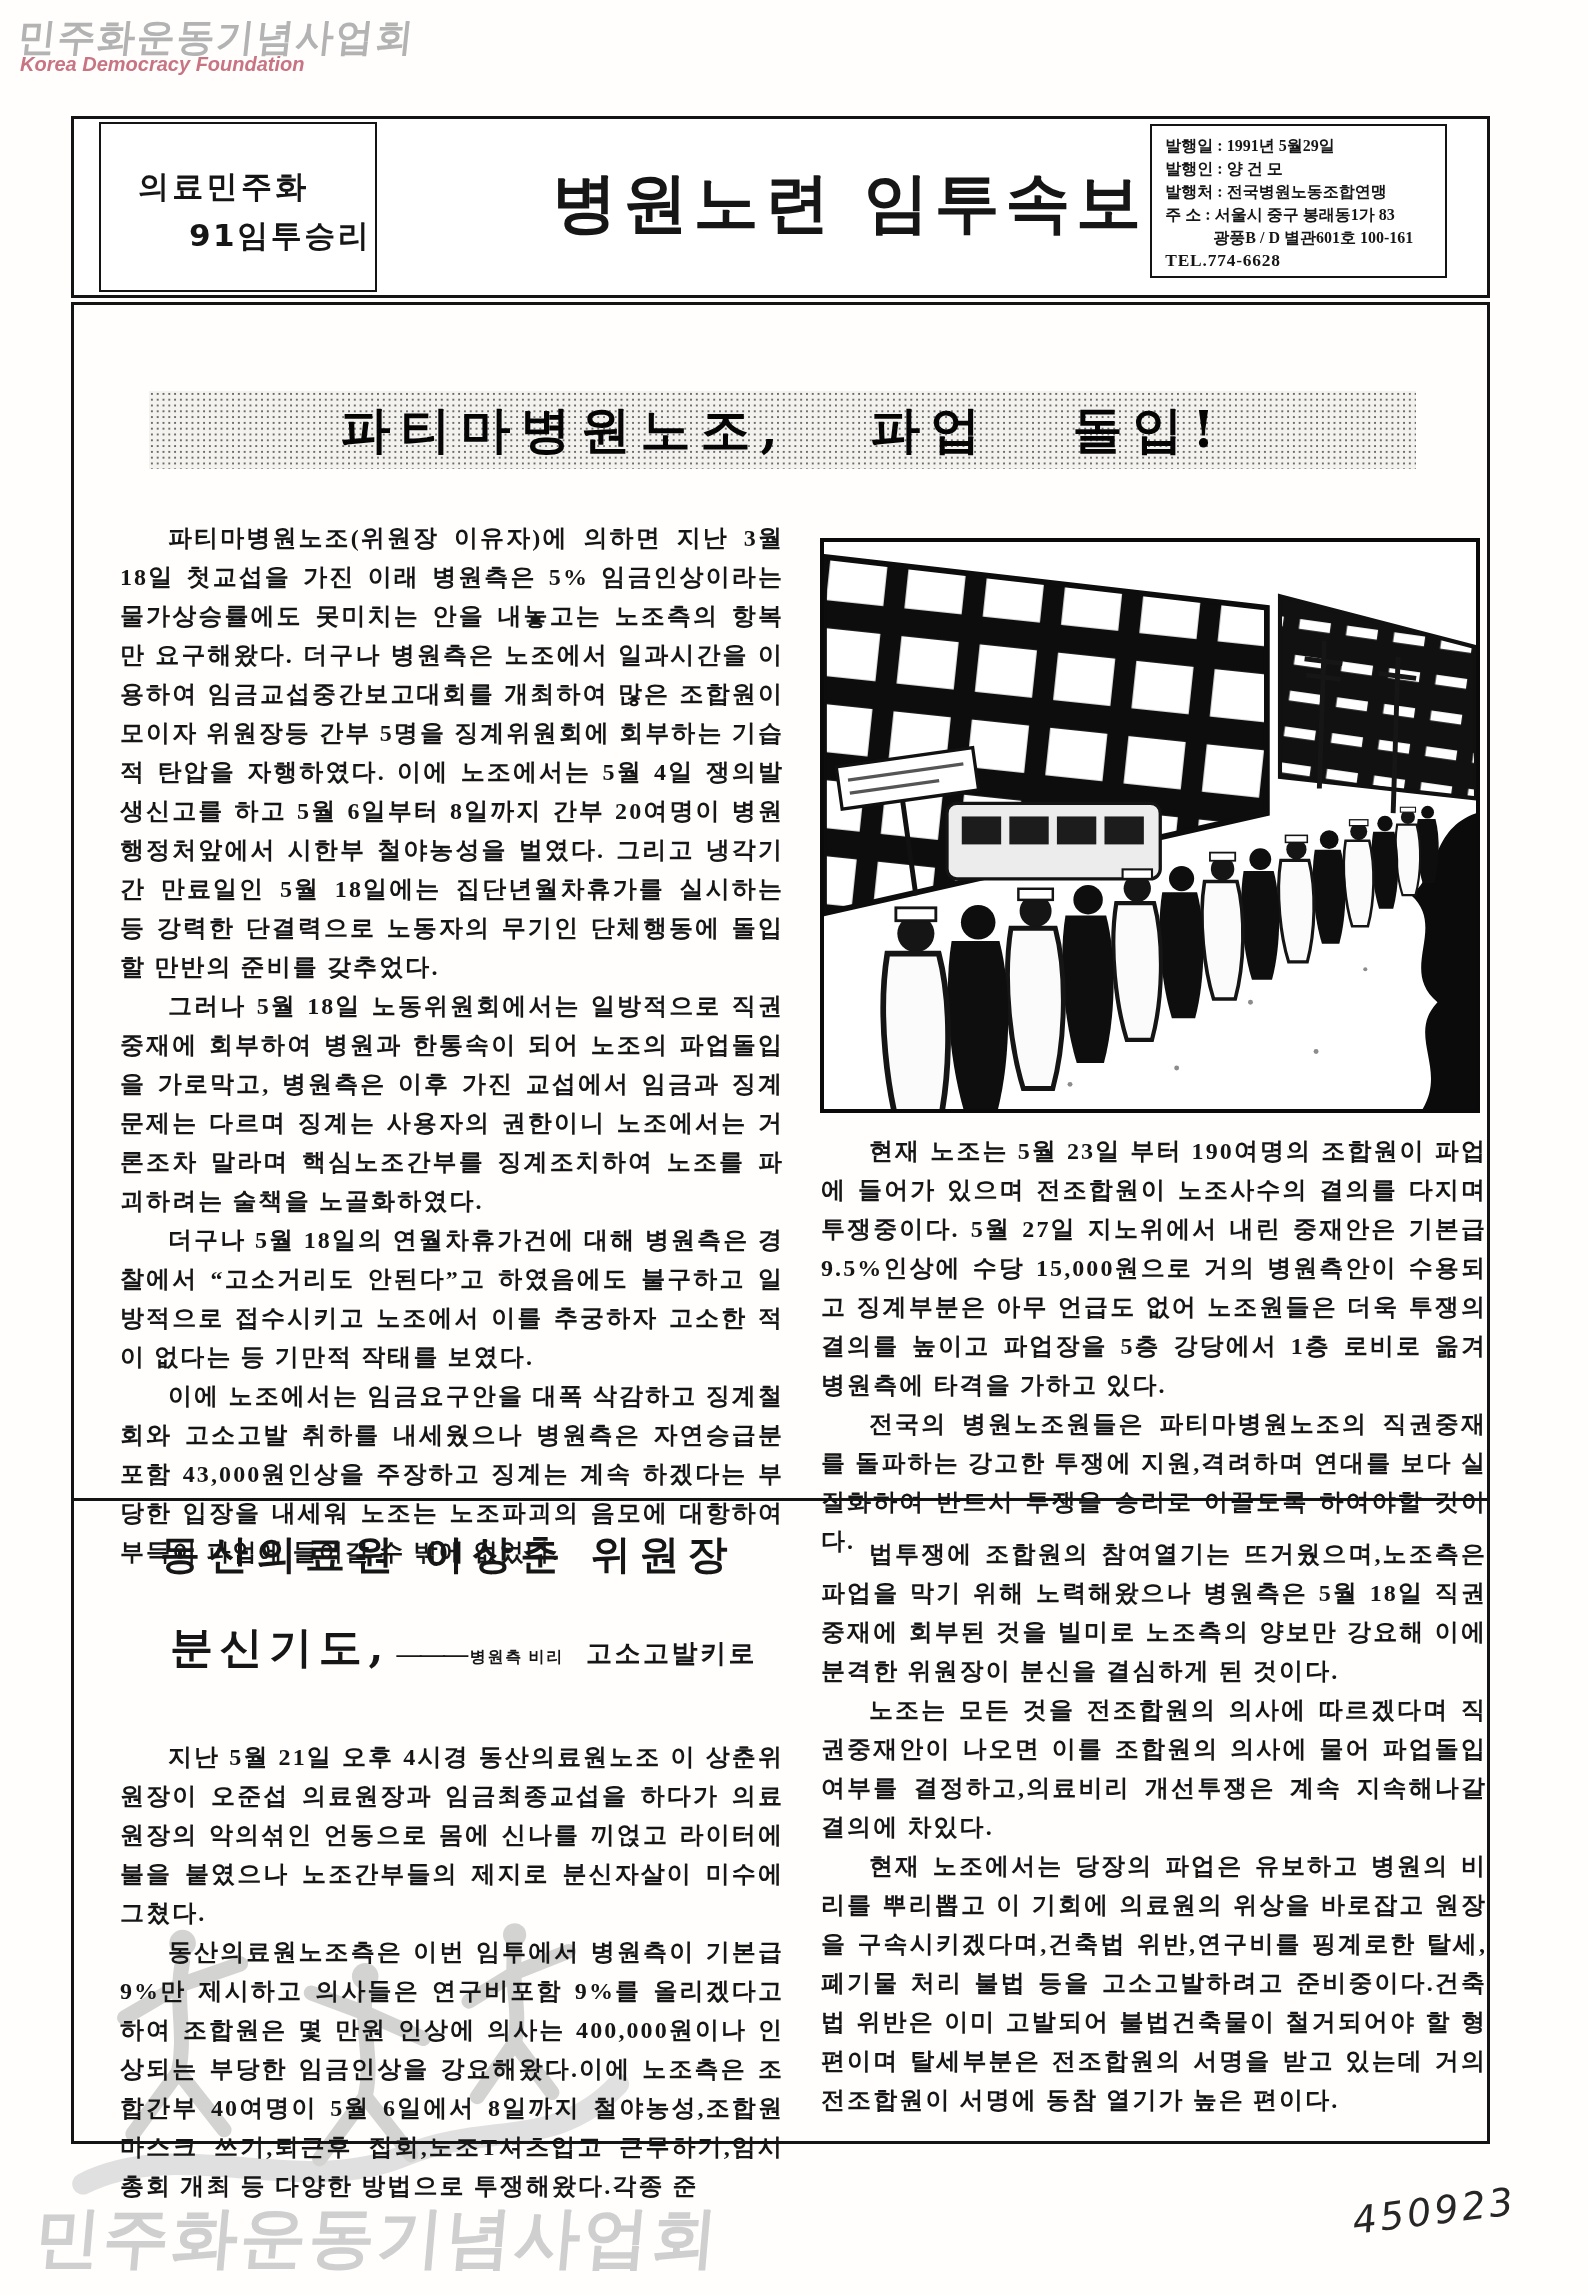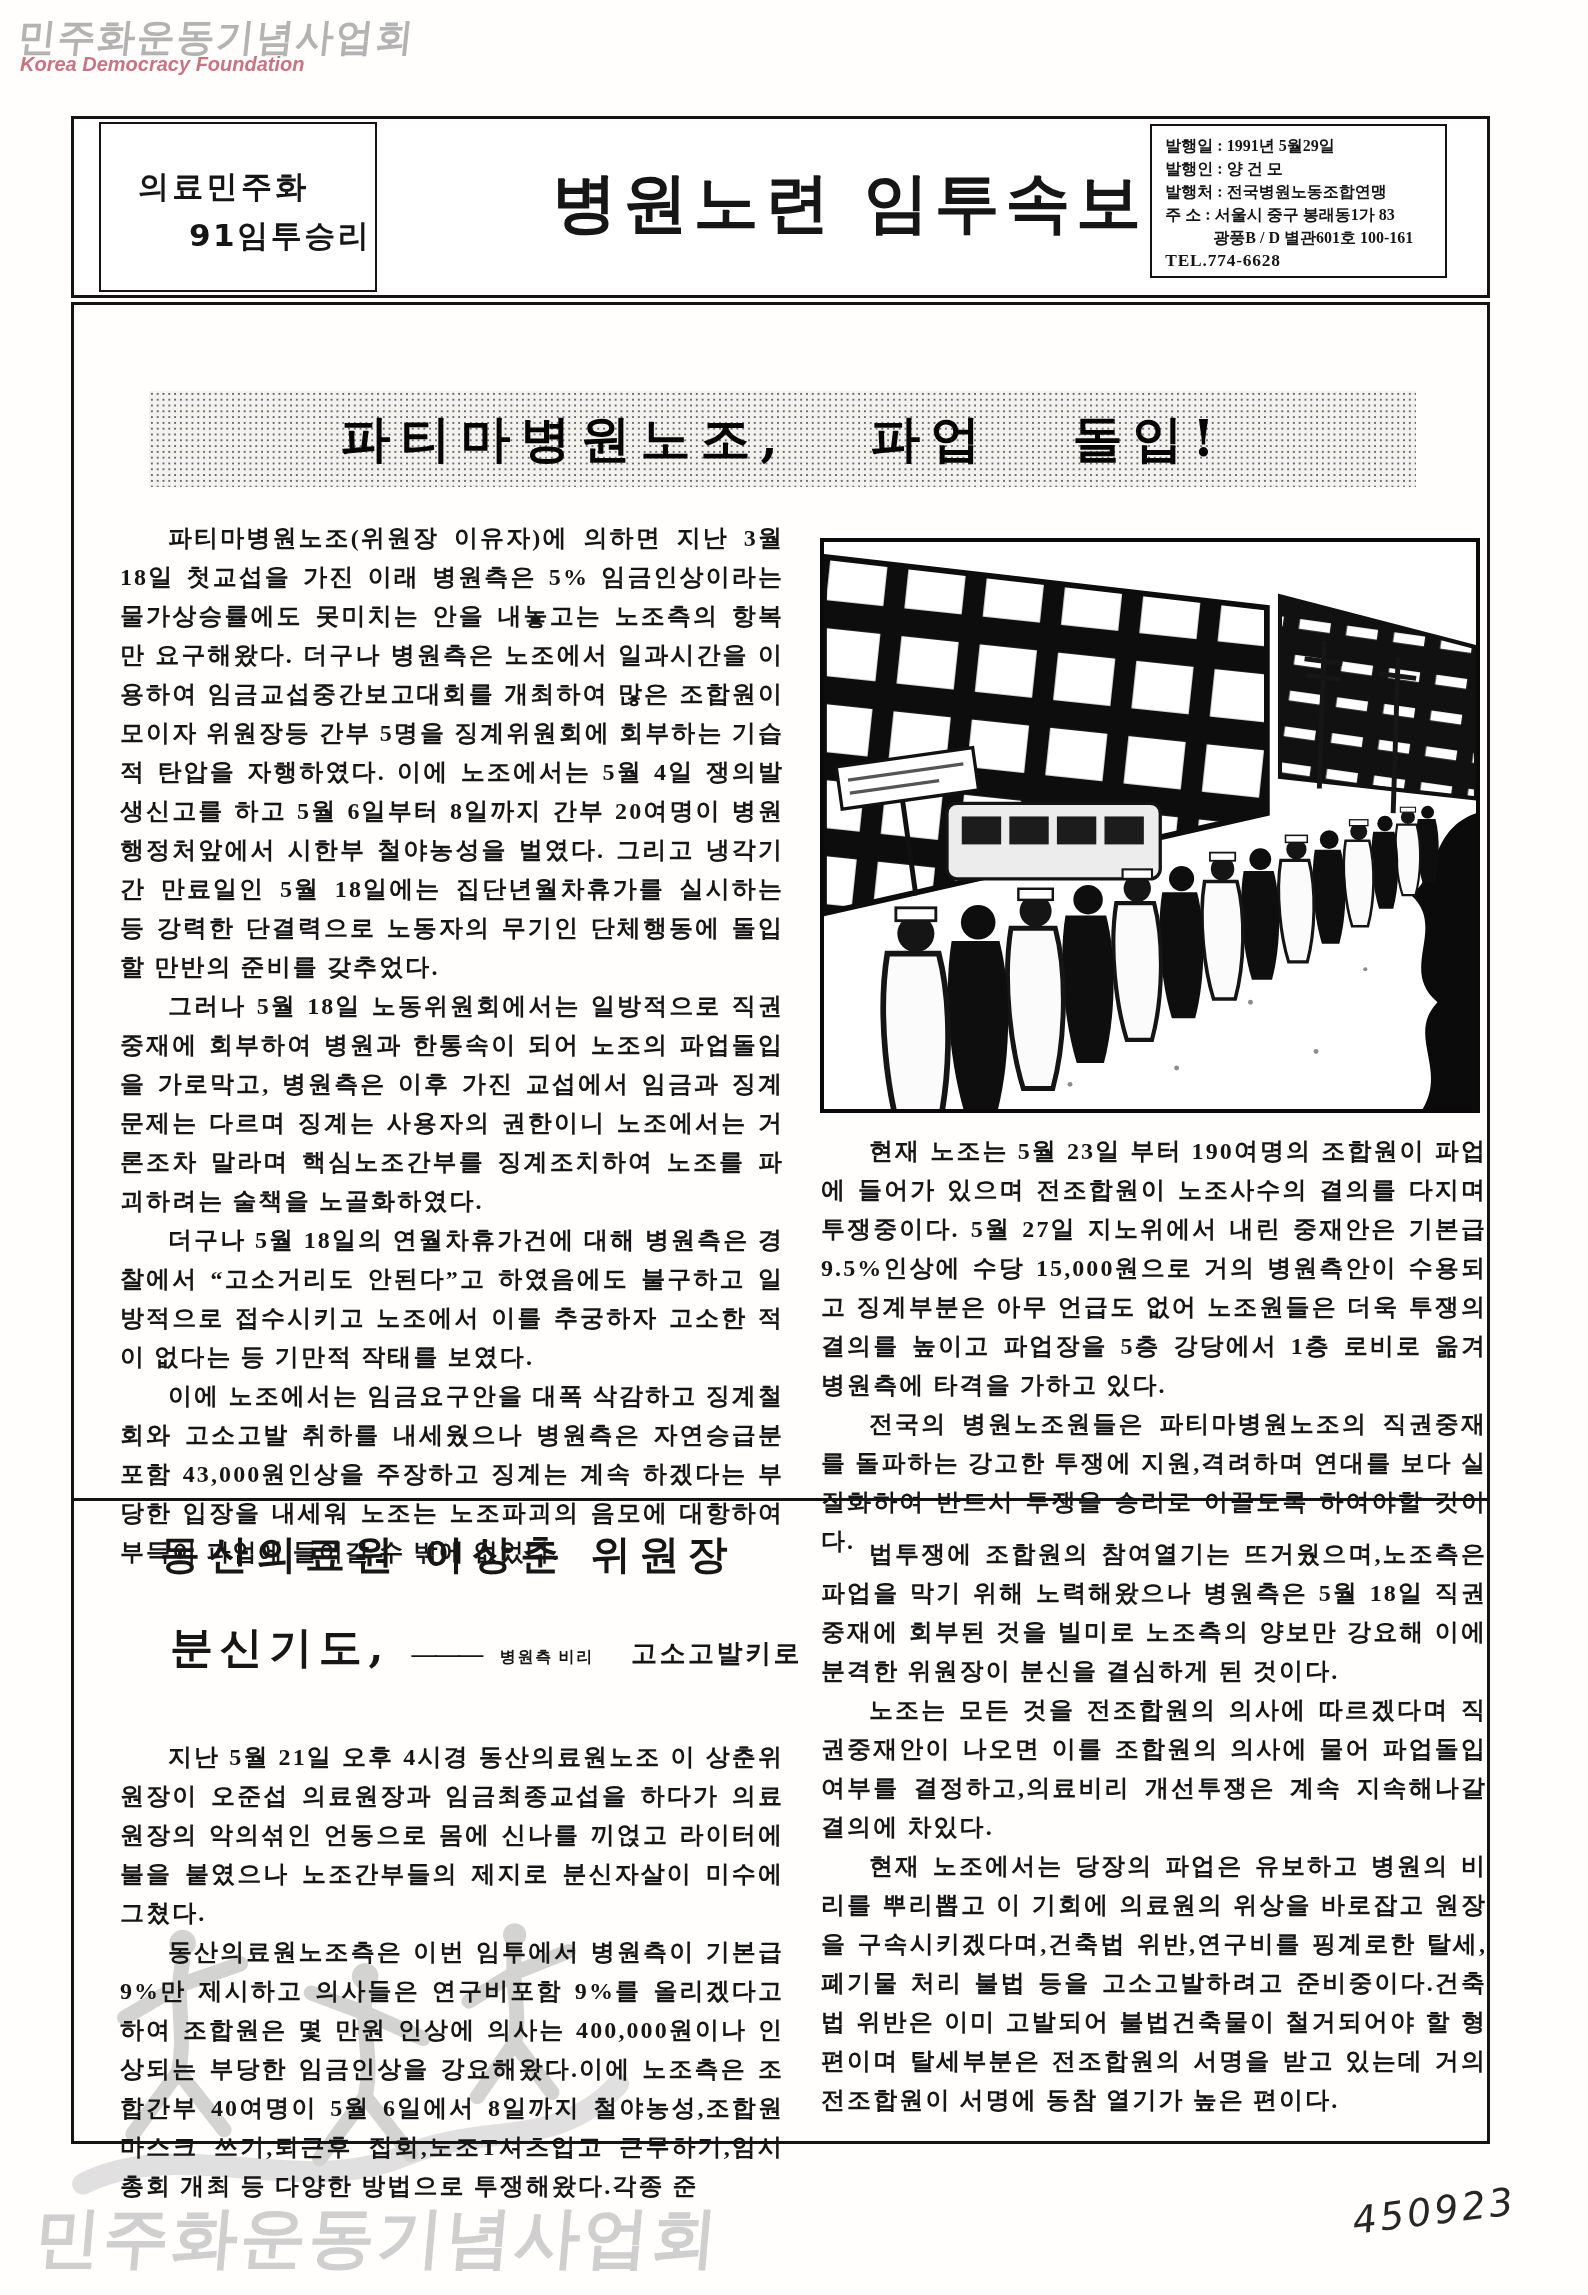--- a/index.html
+++ b/index.html
@@ -25,21 +25,21 @@
   .pub-box{position:absolute;left:1076px;top:5px;width:297px;height:154px;border:2.5px solid #141414;
            padding:8.3px 0 0 13.3px;box-sizing:border-box;font-size:16px;line-height:23px;font-weight:600;}
   .pub-line{white-space:nowrap;}
   .pub-line.indent{padding-left:48px;}
   .pub-line.tel{font-size:17.4px;letter-spacing:0.8px;}
 
   
   .content-box{position:absolute;left:71px;top:302px;width:1413px;height:1836px;
                border:3.3px solid #141414;background:transparent;z-index:1;}
 
-  .headline-strip{position:absolute;left:75px;top:86px;width:1267px;height:96px;
+  .headline-strip{position:absolute;left:75px;top:86px;width:1267px;height:78px;
         background-color:#f4f2ef;
         background-image:radial-gradient(#6b6b6b 1.1px, transparent 1.2px);
         background-size:5.8px 5.8px;
         display:flex;align-items:center;justify-content:center;text-align:center;}
   .headline-strip span{font-size:50px;font-weight:800;letter-spacing:10px;white-space:pre;
         font-family:"DejaVu Serif","Liberation Serif",serif;color:#050505;}
 
   .body-col{position:absolute;font-size:24px;line-height:39px;letter-spacing:2.1px;
             text-align:justify;font-weight:600;}
   .body-col p{margin:0;text-indent:48px;}
@@ -49,21 +49,21 @@
   .a2-right{left:747px;top:1230px;width:666px;}
 
   .photo-frame{position:absolute;left:746px;top:233px;width:660px;height:575px;
                border:4.2px solid #0a0a0a;box-sizing:border-box;background:#fff;}
   .photo-frame svg{display:block;width:100%;height:100%;}
 
   .divider{position:absolute;left:0;top:1193px;width:100%;height:3.3px;background:#141414;}
 
   .a2-headline{position:absolute;left:86px;top:1222px;font-size:40px;font-weight:800;
                letter-spacing:8.3px;font-family:"DejaVu Serif","Liberation Serif",serif;white-space:nowrap;}
-  .a2-sub{position:absolute;left:96px;top:1314px;display:flex;align-items:baseline;white-space:nowrap;gap:15px;}
+  .a2-sub{position:absolute;left:96px;top:1314px;display:flex;align-items:baseline;white-space:nowrap;}
   .sub-big{font-size:43px;font-weight:800;letter-spacing:6.6px;font-family:"DejaVu Serif","Liberation Serif",serif;}
   .sub-dash{font-size:25px;font-weight:700;margin-left:6.6px;letter-spacing:-1.7px;color:#1a1a1a;}
   .sub-small{font-size:16px;font-weight:800;margin-left:3.3px;letter-spacing:1.7px;}
   .sub-tail{font-size:26px;font-weight:800;margin-left:22px;letter-spacing:2.5px;}
 
   
   .wm-figures{position:absolute;left:33px;top:1885px;z-index:0;}
   .wm-bottom{position:absolute;left:35px;top:2193px;font-size:66px;font-weight:bold;color:#cfcfcf;
              letter-spacing:2.5px;font-family:"DejaVu Serif","Liberation Serif",serif;transform:skewX(-5deg);z-index:0;}
   .handwritten{position:absolute;left:1352px;top:2189px;font-size:38px;font-style:italic;color:#262626;

